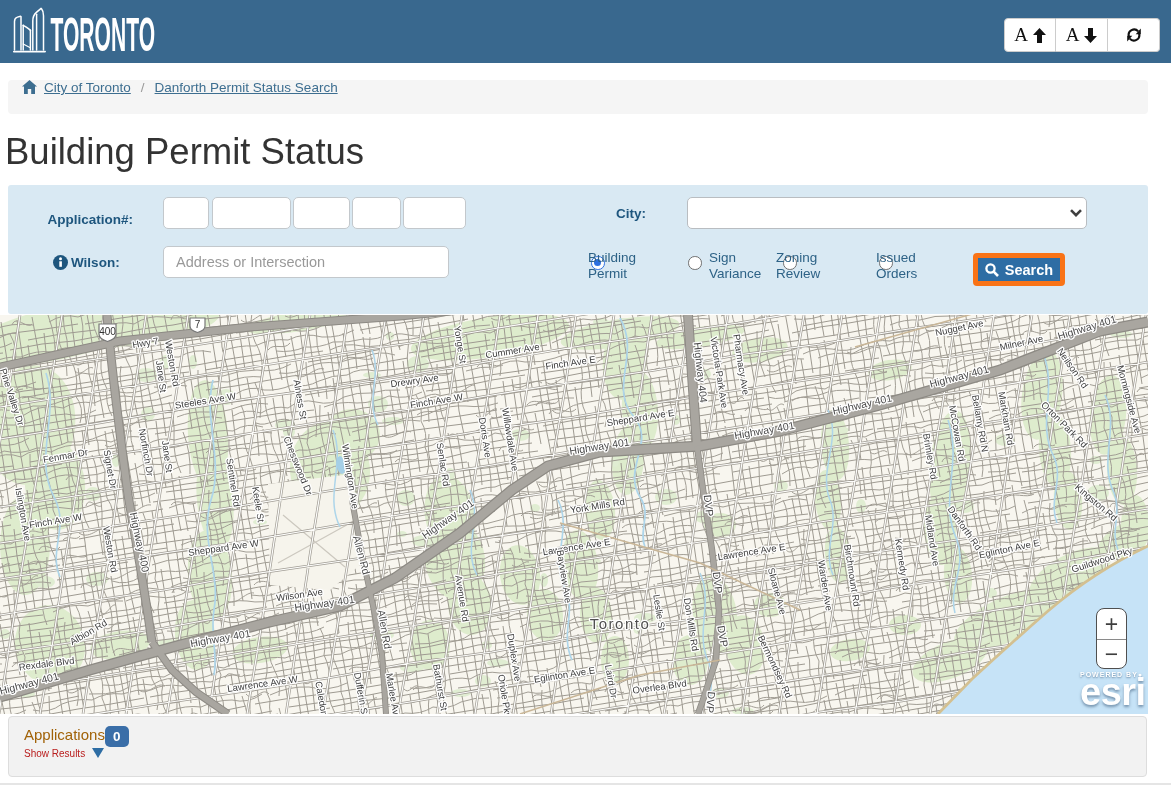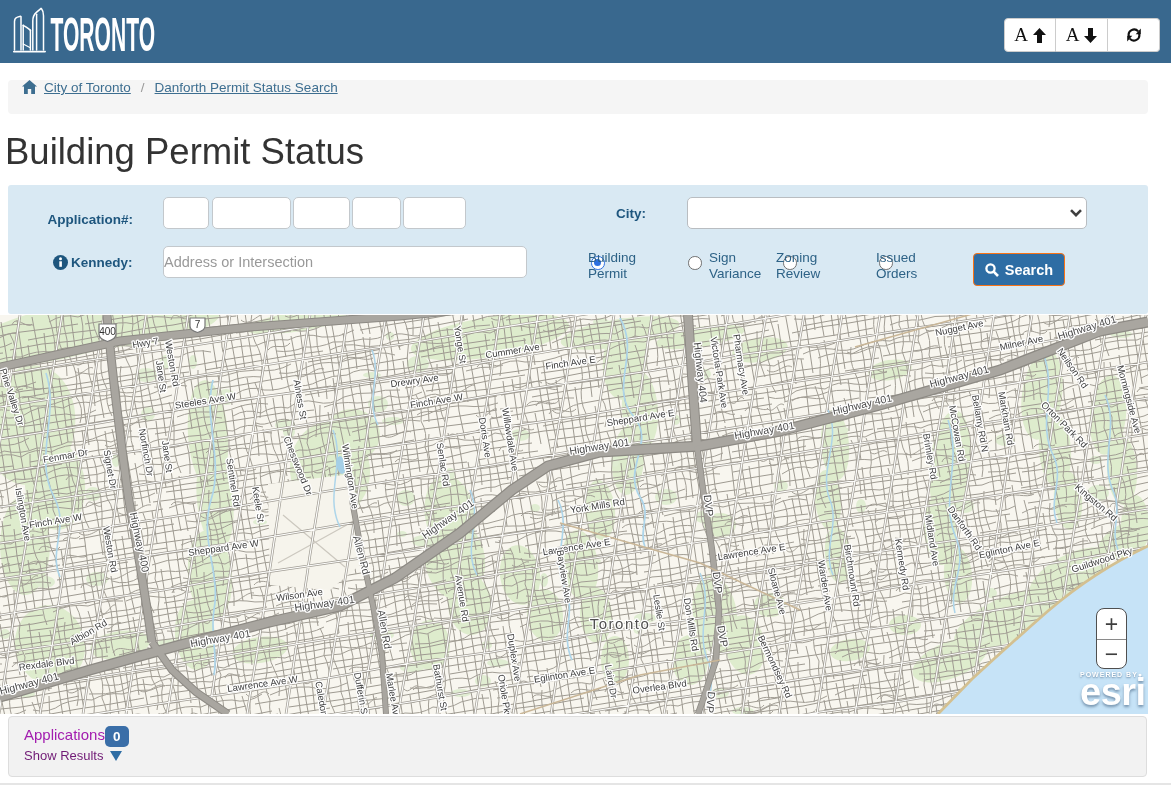--- a/index.html
+++ b/index.html
@@ -15,21 +15,21 @@
 .crumb .sep{color:#999;margin:0 10px;text-decoration:none}
 h1{position:absolute;top:131px;left:5px;font-size:36.5px;font-weight:normal;color:#333}
 .panel{position:absolute;top:185px;left:8px;width:1140px;height:129px;background:#d9e9f3;border-radius:3px}
 .lbl{font-weight:bold;color:#1e567e;font-size:13.5px}
 .inp{position:absolute;top:0;height:32px;background:#fff;border:1px solid #c3c8cc;border-radius:5px}
 .sel{position:absolute;top:0;height:32px;background:#fff;border:1px solid #b9bdc1;border-radius:5px}
 .rcirc{position:absolute;top:256px;width:13.5px;height:13.5px;border:1.5px solid #6f6f6f;border-radius:50%;background:#fff}
 .rcirc.on{border:1.5px solid #2c6fe0;position:relative}
 .rcirc.on:after{content:"";position:absolute;left:1.5px;top:1.5px;width:7.5px;height:7.5px;border-radius:50%;background:#2c6fe0}
 .rtxt{position:absolute;top:250px;font-size:13.5px;color:#2d6286;line-height:16px}
-.sbtn{position:absolute;top:253px;left:973px;width:92px;height:33px;background:#2e6da4;border:1px solid #f97316;border-radius:4px;color:#fff;font-size:14.5px;font-weight:bold;display:flex;align-items:center;justify-content:center}
+.sbtn{position:absolute;top:253px;left:973px;width:92px;height:33px;background:#2e6da4;border:5px solid #f97316;border-radius:4px;color:#fff;font-size:14.5px;font-weight:bold;display:flex;align-items:center;justify-content:center}
 .map{position:absolute;top:315px;left:0;width:1148px;height:399px;overflow:hidden}
 .zoomc{position:absolute;left:1096px;top:608px;width:31px;height:61px;background:#fff;border:1.5px solid #4f4f4f;border-radius:8px}
 .zbtn{width:100%;height:30px;font-size:23px;color:#3e3e3e;display:flex;align-items:center;justify-content:center}
 .zbtn+.zbtn{border-top:1px solid #8a8a8a}
 .esri{position:absolute;left:1080px;top:671px;width:60px;text-align:center;color:#fff}
 .pby{font-size:7px;letter-spacing:1px;text-shadow:0 1px 2px rgba(80,110,140,.8);font-weight:bold;white-space:nowrap}
 .esritxt{font-size:38px;font-weight:bold;letter-spacing:-0.5px;text-shadow:0 2px 3px rgba(80,110,140,.7);margin-top:-5px;line-height:1}
 .results{position:absolute;top:716px;left:8px;width:1139px;height:61px;background:#f2f2f2;border:1px solid #ddd;border-radius:4px}
 .badge{position:absolute;left:96px;top:9px;background:#3a6ea8;color:#fff;font-size:13.5px;font-weight:bold;border-radius:5px;padding:3px 8px}
 .caret{display:inline-block;width:0;height:0;border-left:6.5px solid transparent;border-right:6.5px solid transparent;border-top:10.5px solid #2e6da4;margin-left:7px;vertical-align:-1px}
@@ -90,22 +90,22 @@
 <div class="sel" style="top:197px;left:687px;width:400px">
     <svg width="12" height="8" viewBox="0 0 12 8" style="position:absolute;right:4px;top:11px">
       <path d="M1 1.2 L6 6.2 L11 1.2" fill="none" stroke="#3f3f3f" stroke-width="2.6"></path>
     </svg>
   </div>
 <svg width="15" height="15" viewBox="0 0 15 15" style="position:absolute;top:255px;left:53px">
     <circle cx="7.5" cy="7.5" r="7.5" fill="#1e567e"></circle>
     <rect x="6.3" y="6.3" width="2.6" height="5.5" fill="#fff"></rect>
     <circle cx="7.5" cy="3.8" r="1.5" fill="#fff"></circle>
   </svg>
-<div class="lbl" style="position:absolute;top:255px;left:71px">Kennedy:</div>
-<div class="inp" style="top:246px;left:163px;width:364px;line-height:30px;font-size:14.5px;color:#999">Address or Intersection</div>
+<div class="lbl" style="position:absolute;top:255px;left:71px">Wilson:</div>
+<div class="inp" style="top:246px;left:163px;width:286px;line-height:30px;padding-left:12px;font-size:14.5px;color:#999">Address or Intersection</div>
 <div class="rcirc on" style="left:591px"></div>
 <div class="rtxt" style="left:588px">Building<br>Permit</div>
 <div class="rcirc" style="left:688px"></div>
 <div class="rtxt" style="left:709px">Sign<br>Variance</div>
 <div class="rcirc" style="left:783px"></div>
 <div class="rtxt" style="left:776px">Zoning<br>Review</div>
 <div class="rcirc" style="left:879px"></div>
 <div class="rtxt" style="left:876px">Issued<br>Orders</div>
 <div class="sbtn"><svg width="14" height="14" viewBox="0 0 14 14" style="margin-right:6px">
       <circle cx="5.5" cy="5.5" r="4.1" fill="none" stroke="#fff" stroke-width="2.3"></circle>
@@ -374,16 +374,16 @@
     </svg></div>
 <div class="zoomc">
     <div class="zbtn">+</div>
     <div class="zbtn">−</div>
   </div>
 <div class="esri">
     <div class="pby">POWERED BY●</div>
     <div class="esritxt">esri</div>
   </div>
 <div class="results">
- <span style="position:absolute;left:15px;top:9px;font-size:15px;color:#a21caf">Applications</span>
+ <span style="position:absolute;left:15px;top:9px;font-size:15px;color:#a16207">Applications</span>
  <span class="badge">0</span>
- <span style="position:absolute;left:15px;top:31px;font-size:13px;color:#701a75">Show Results<span class="caret"></span></span>
+ <span style="position:absolute;left:15px;top:31px;font-size:10px;color:#b91c1c">Show Results<span class="caret"></span></span>
 </div>
 <div class="botline"></div>
 </body></html>

